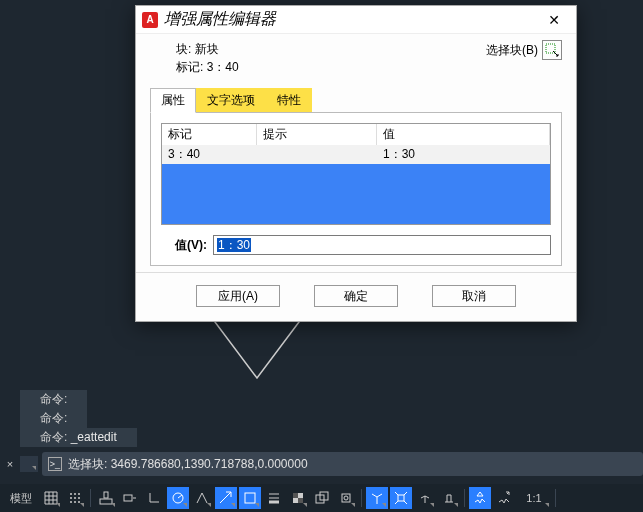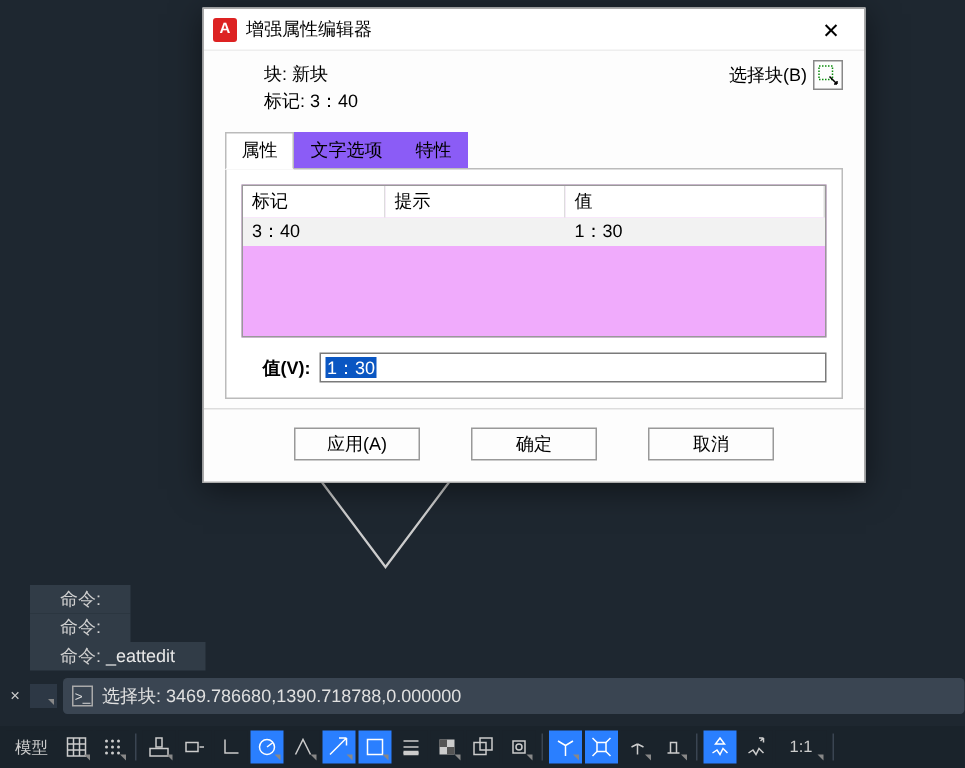--- a/index.html
+++ b/index.html
@@ -31,36 +31,36 @@
   .sbtn.txt { padding: 0 6px; }
   .sbtn.on { background: #2a7fff; color: #fff; }
   .sbtn.drop::after { content:''; position:absolute; right:2px; bottom:2px; width:0;height:0;border-left:4px solid transparent;border-top:4px solid #888; }
   .sbtn svg { display:block; }
   .sdiv { width: 1px; height: 18px; background: #3a4552; margin: 0 2px; }
 
   
   .dialog { position: absolute; left: 135px; top: 5px; width: 442px; background: #fdfdfd; border: 1px solid #aaa; box-shadow: 0 4px 20px rgba(0,0,0,0.5); color: #000; }
   .titlebar { height: 28px; display: flex; align-items: center; padding: 0 6px; border-bottom: 1px solid #eee; background:#fff; }
   .titlebar .appicon { width: 16px; height: 16px; background: #d22; margin-right: 6px; display:flex;align-items:center;justify-content:center;color:#fff;font-size:10px;font-weight:bold; border-radius:2px; }
-  .titlebar .ttext { flex: 1; font-size: 12px; }
+  .titlebar .ttext { flex: 1; font-size: 16px; font-style: italic; }
   .titlebar .closebtn { width: 32px; height: 22px; display: flex; align-items: center; justify-content: center; font-size: 14px; }
   .dlgbody { padding: 6px 14px 10px 14px; }
   .toprow { display: flex; align-items: flex-start; margin-bottom: 12px; }
   .meta { margin-left: 26px; font-size: 12px; line-height: 1.5; }
   .meta div span.lab { display:inline-block; }
   .selblock { margin-left: auto; display: flex; align-items: center; gap: 4px; font-size: 12px; }
   .selblock .selicon { width: 20px; height: 20px; border: 1px solid #888; display:flex;align-items:center;justify-content:center; }
   .selblock .selicon svg { display:block; }
 
   .tabs { display: flex; font-size: 12px; margin-top: 2px; position:relative;text-align:center; }
-  .tab { padding: 3px 10px; border: 1px solid transparent; background: #8b5cf6; cursor: default; border-bottom:none; }
+  .tab { padding: 3px 10px; border: 1px solid transparent; background: #fde047; cursor: default; border-bottom:none; }
   .tab.active { background: #fff; border: 1px solid #bbb; border-bottom: 1px solid #fff; position: relative; z-index: 2; }
   .tabpanel { border: 1px solid #bbb; margin-top: -1px; padding: 10px; background: #fff; position:relative; z-index:1; }
 
-  .listbox { border: 1px solid #999; height: 102px; overflow: hidden; background: #f0abfc; }
+  .listbox { border: 1px solid #999; height: 102px; overflow: hidden; background: #3b82f6; }
   .listhdr { display: flex; font-size: 12px; }
   .listhdr .col { padding: 2px 6px; border-right: 1px solid #ddd; background: #fff; }
   .listrow { display: flex; font-size: 12px; }
   .listrow .col { padding: 1px 6px; }
   .listrow.sel { background: #f2f2f2; }
   .col.c1 { width: 95px; }
   .col.c2 { width: 120px; }
   .col.c3 { flex: 1; }
 
   .valuerow { display: flex; align-items: center; margin-top: 10px; font-size: 12px; }

